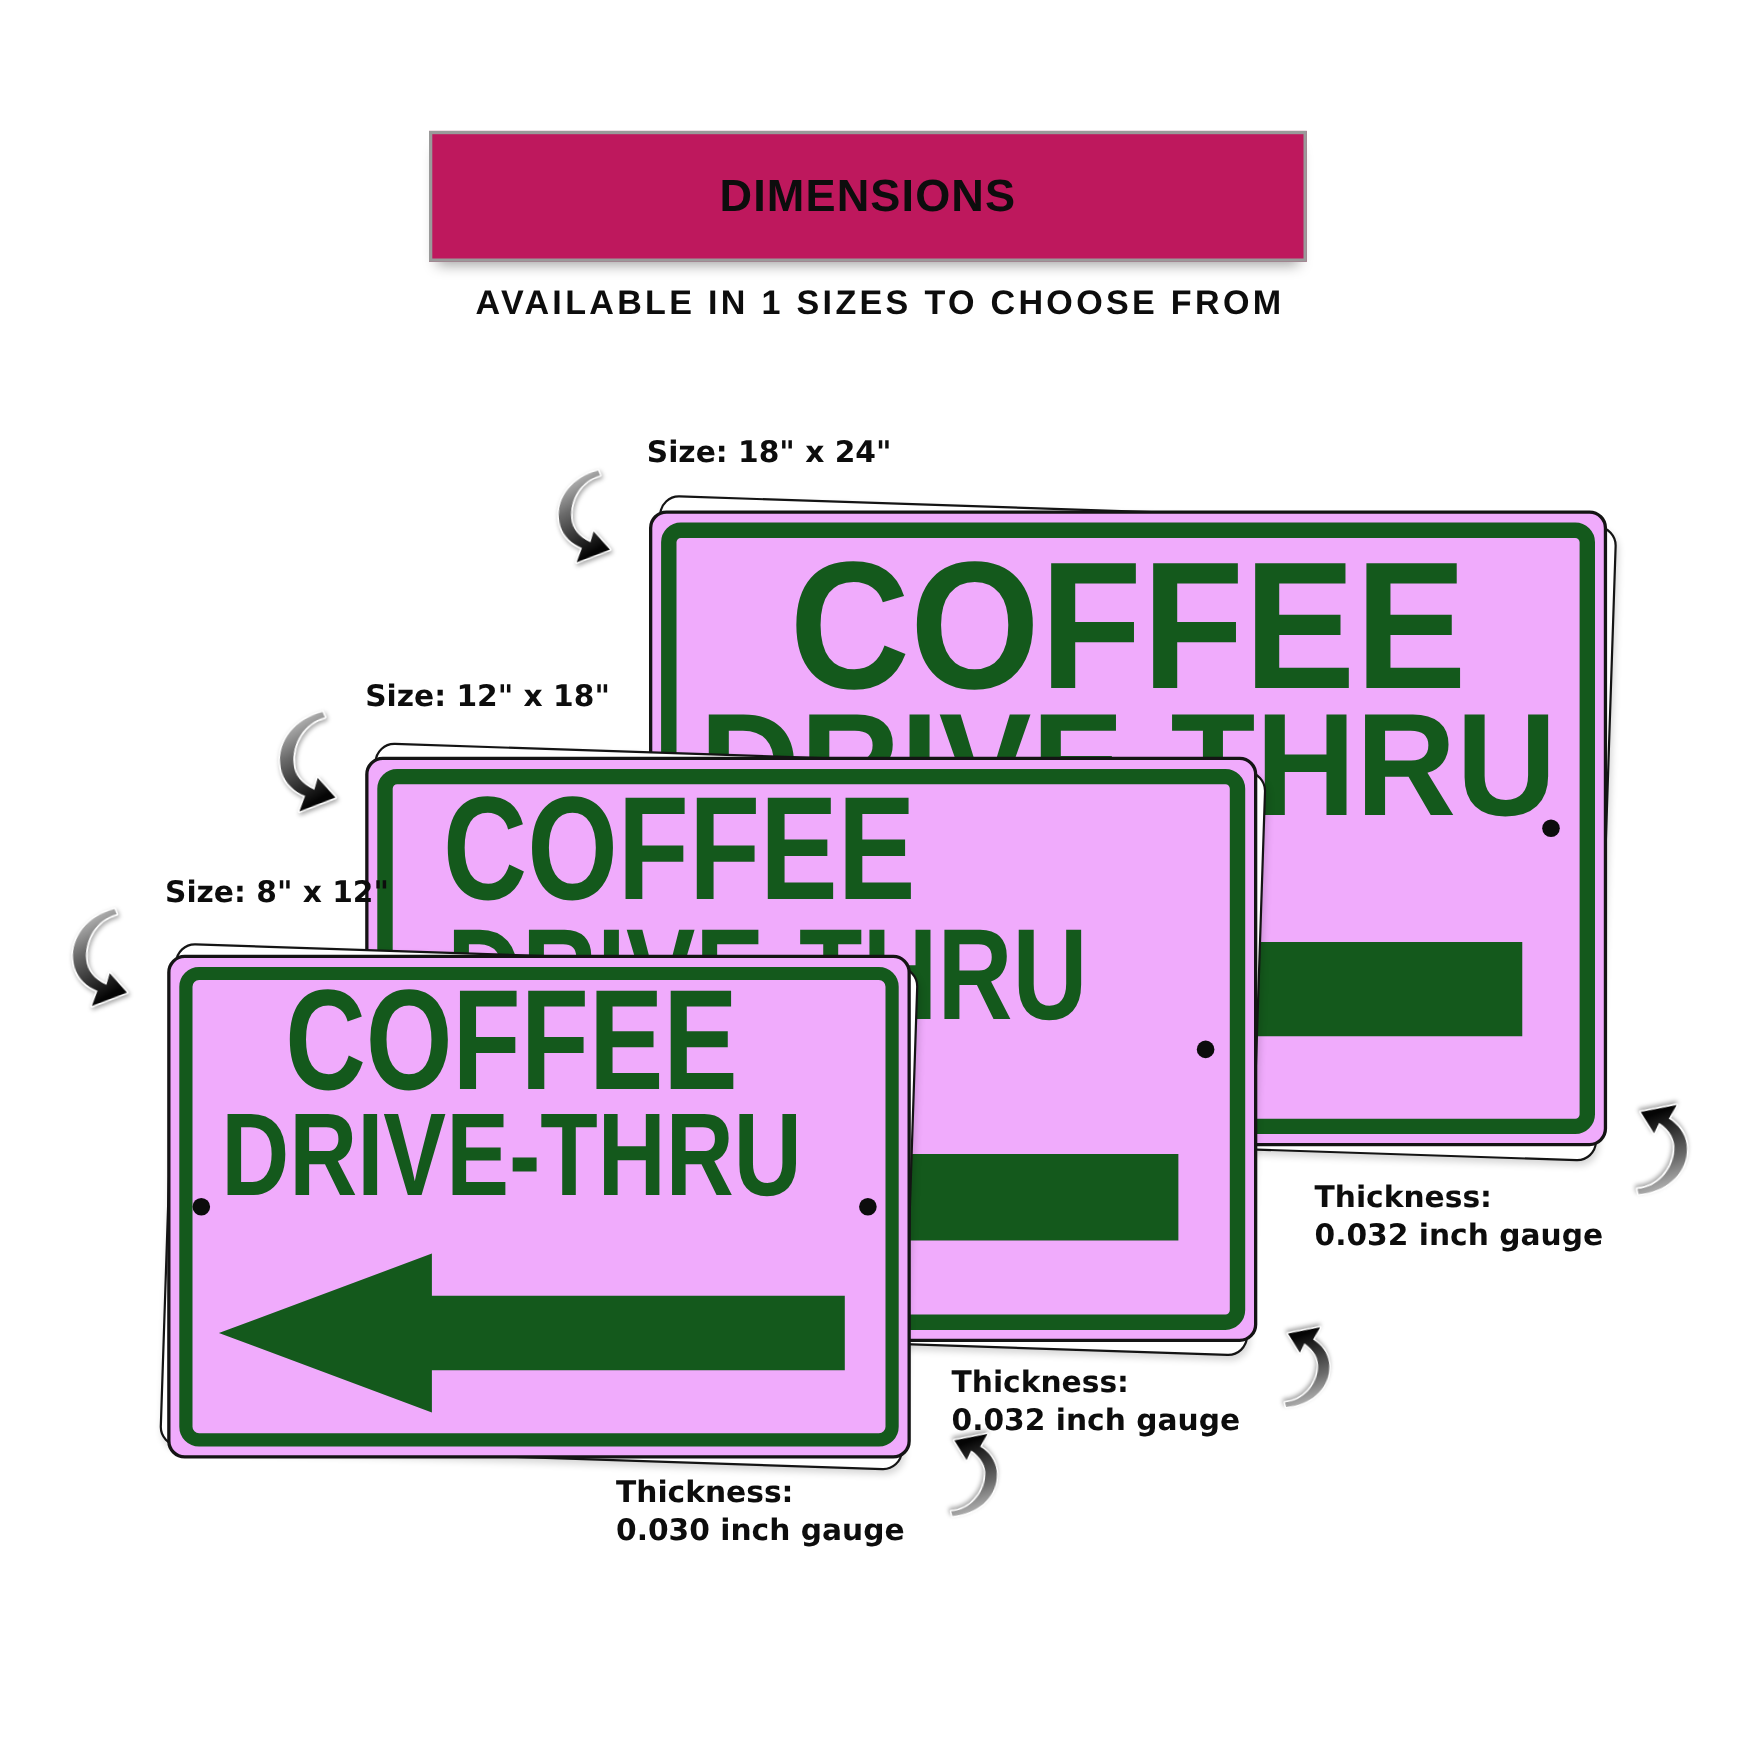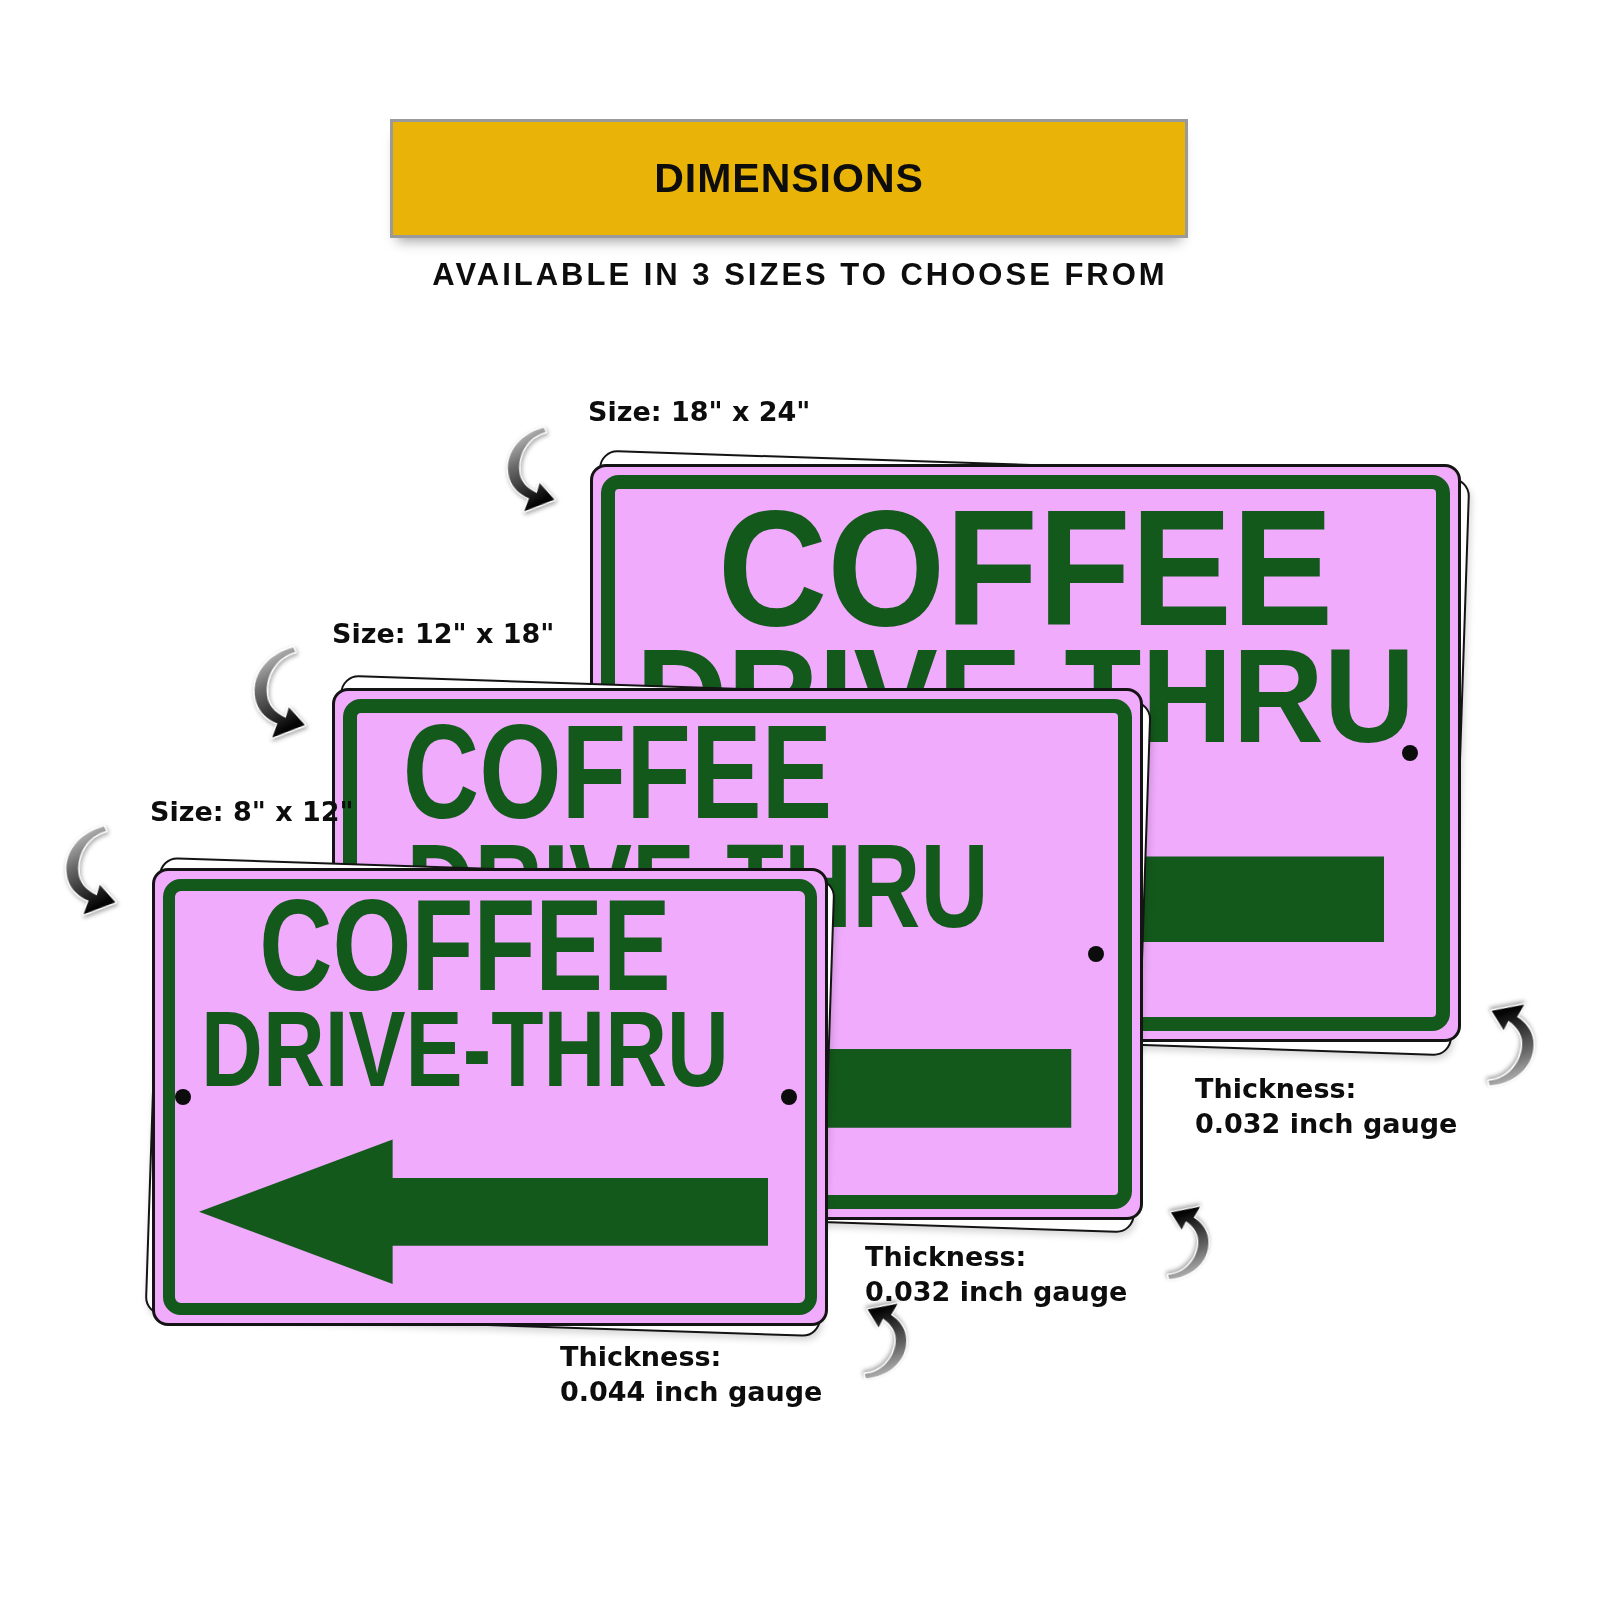--- a/index.html
+++ b/index.html
@@ -7,21 +7,21 @@
     --label-text:#0d0d0d; --swoosh-light:#d9d9d9; --swoosh-dark:#050505;
   }
   html,body{margin:0;padding:0;}
   body{
     width:1600px;height:1600px;position:relative;background:#ffffff;
     font-family:"DejaVu Sans", sans-serif;overflow:hidden;
   }
   
   .header-box{
     position:absolute;left:390px;top:119px;width:792px;height:113px;
-    background:#eab308;border:3px solid var(--header-border);
+    background:#be185d;border:3px solid var(--header-border);
     box-shadow:0 10px 12px -7px rgba(0,0,0,.38);
     display:flex;align-items:center;justify-content:center;z-index:20;
   }
   .header-title{
     font-family:"Liberation Sans", sans-serif;font-weight:bold;
     font-size:41px;letter-spacing:1px;color:var(--label-text);
   }
   .subtitle{
     position:absolute;left:0;top:257px;width:1600px;text-align:center;
     font-family:"Liberation Sans", sans-serif;font-weight:bold;
@@ -107,21 +107,21 @@
       <stop class="g-mid" offset="0.45"></stop>
       <stop class="g-dark" offset="1"></stop>
     </linearGradient>
     <path id="swooshP" d="M64,4 C28,10 6,38 12,68 C15,81 24,91 36,97 L28,114 L70,102 L52,78 L47,91 C33,83 26,72 26,60 C26,36 42,14 66,10 Z"></path>
   </defs>
 </svg>
 
 <div class="header-box">
   <div class="header-title">DIMENSIONS</div>
 </div>
-<div class="subtitle">AVAILABLE IN 3 SIZES TO CHOOSE FROM</div>
+<div class="subtitle">AVAILABLE IN 1 SIZES TO CHOOSE FROM</div>
 
 <div class="sign sign--large">
   <div class="backing"></div>
   <div class="panel">
     <div class="frame"></div>
     <div class="sign-line l1">COFFEE</div>
     <div class="sign-line l2">DRIVE-THRU</div>
     <svg class="dir-arrow" viewBox="0 0 100 100" preserveAspectRatio="none">
         <polygon points="0,50 34,3 34,28 100,28 100,72 34,72 34,97"></polygon>
       </svg>
@@ -187,14 +187,14 @@
 <div class="thickness-label thickness--medium">
   <div>Thickness:</div>
   <div>0.032 inch gauge</div>
 </div>
 
 <svg class="swoosh swoosh--t3" viewBox="0 0 100 120">
     <use href="#swooshP"></use>
   </svg>
 <div class="thickness-label thickness--small">
   <div>Thickness:</div>
-  <div>0.044 inch gauge</div>
+  <div>0.030 inch gauge</div>
 </div>
 
 </body></html>

